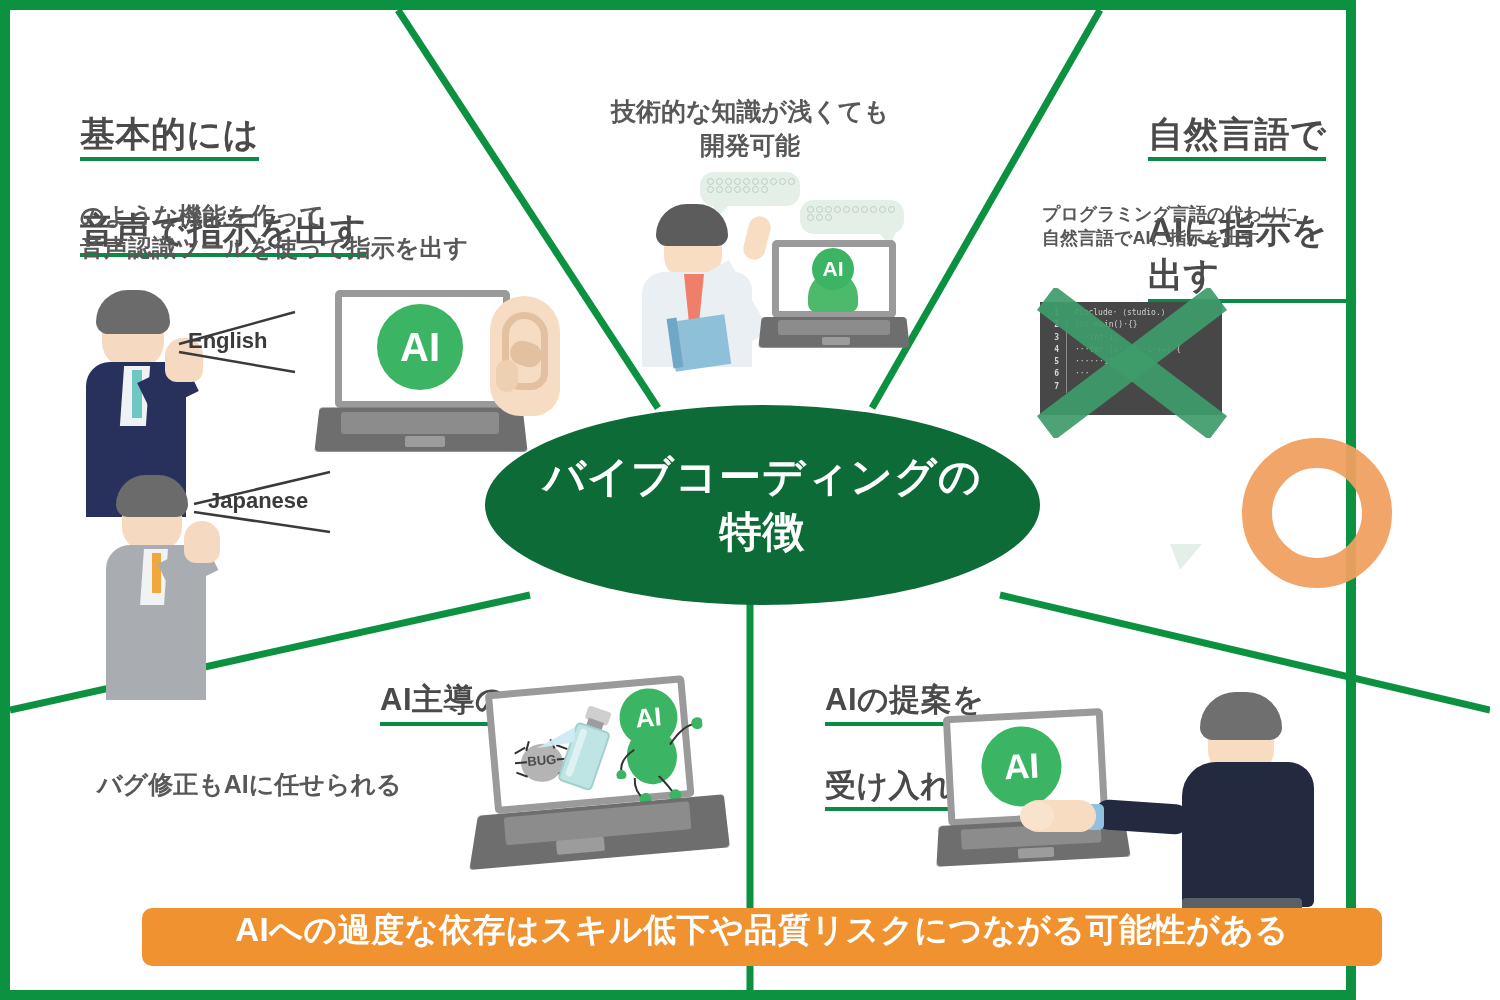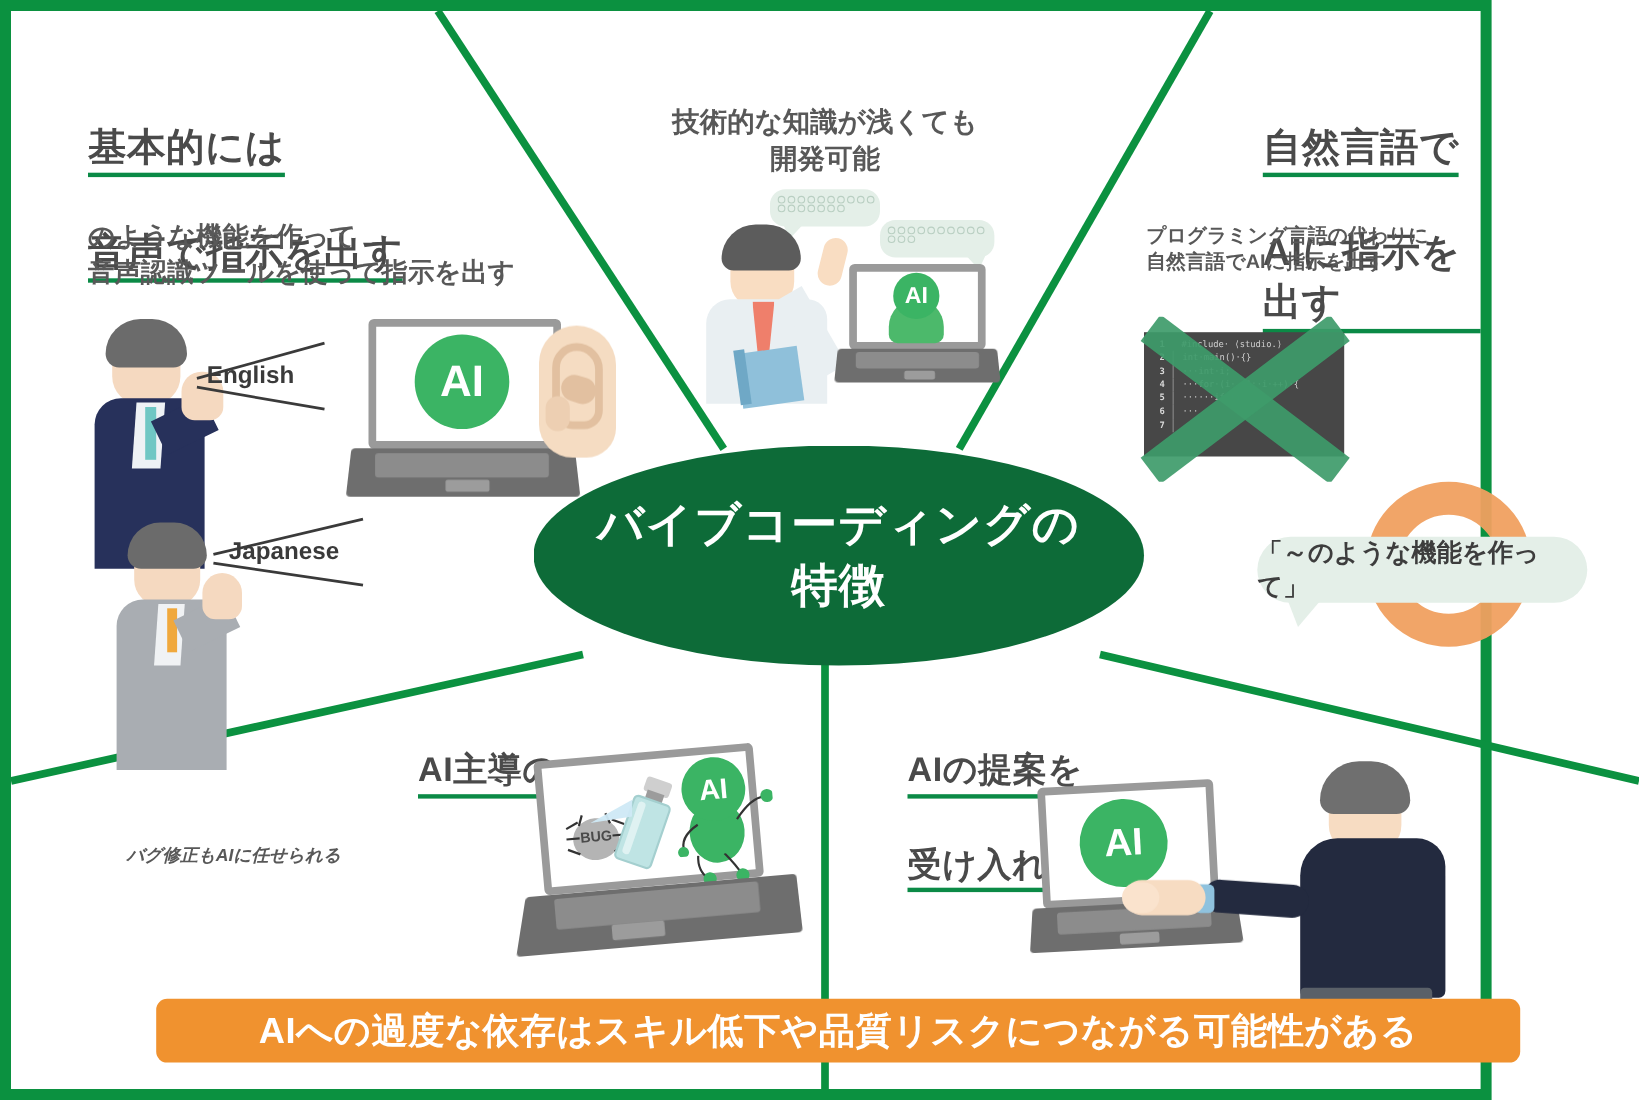--- a/index.html
+++ b/index.html
@@ -33,21 +33,21 @@
     background:#0d6b38;border-radius:50%;
     display:flex;align-items:center;justify-content:center;
     text-align:center;color:#ffffff;font-weight:bold;font-size:42px;
     line-height:1.30;white-space:pre-line;letter-spacing:1px;z-index:40;
   }
 
   
   #banner{
     left:132px;top:898px;width:1240px;height:58px;
     background:#f0922f;border-radius:10px;
-    display:flex;align-items:center;justify-content:center;
+    display:flex;align-items:flex-start;justify-content:center;
     color:#ffffff;font-weight:bold;font-size:33px;letter-spacing:.5px;
     z-index:45;
   }
 
   
   .lap-screen{background:#ffffff;border:7px solid #9a9a9a;border-radius:5px;box-sizing:border-box;}
   .lap-base{background:#6e6e6e;border-radius:4px;}
   .lap-pad{background:#8c8c8c;border-radius:3px;}
   .ai-badge{border-radius:50%;background:#3bb464;color:#fff;font-weight:bold;
             display:flex;align-items:center;justify-content:center;}
@@ -254,27 +254,26 @@
     <div class="cl"><span class="n">6</span><span class="t">···</span></div>
     <div class="cl"><span class="n">7</span><span class="t"></span></div>
   </div>
 
   <svg class="abs" id="code-x" viewBox="0 0 200 150">
     <line x1="14" y1="10" x2="186" y2="140" stroke="#3e9c6b" stroke-width="30" opacity="0.92"></line>
     <line x1="186" y1="10" x2="14" y2="140" stroke="#3e9c6b" stroke-width="30" opacity="0.92"></line>
   </svg>
 
   <div class="abs" id="orange-ring"></div>
-  <div class="abs" id="prompt-bubble">「～のような機能を作って」</div>
   <div class="abs" id="prompt-bubble-tail"></div>
 
   <div class="abs sec-title" style="left:370px;top:630px;font-size:31px;">
     <span class="ul">AI主導のエラー処理</span>
   </div>
-  <div class="abs sec-sub" style="left:105px;top:758px;font-size:16px;font-style:italic;">バグ修正もAIに任せられる</div>
+  <div class="abs sec-sub" style="left:87px;top:758px;font-size:25px;">バグ修正もAIに任せられる</div>
 
   <div class="abs" style="left:455px;top:672px;width:290px;height:200px;">
 
     <div class="abs" style="left:0;top:0;width:290px;height:200px;transform:rotate(-5deg);">
       <div class="abs lap-screen" style="left:28px;top:0px;width:200px;height:122px;"></div>
 
       <div class="abs" style="left:52px;top:52px;width:54px;height:44px;">
         <div class="abs" style="left:6px;top:4px;width:42px;height:38px;background:#b4b4b4;border-radius:21px/19px;"></div>
         <div class="abs" style="left:0;top:8px;width:12px;height:2px;background:#333;transform:rotate(-25deg);"></div>
         <div class="abs" style="left:0;top:20px;width:12px;height:2px;background:#333;"></div>

